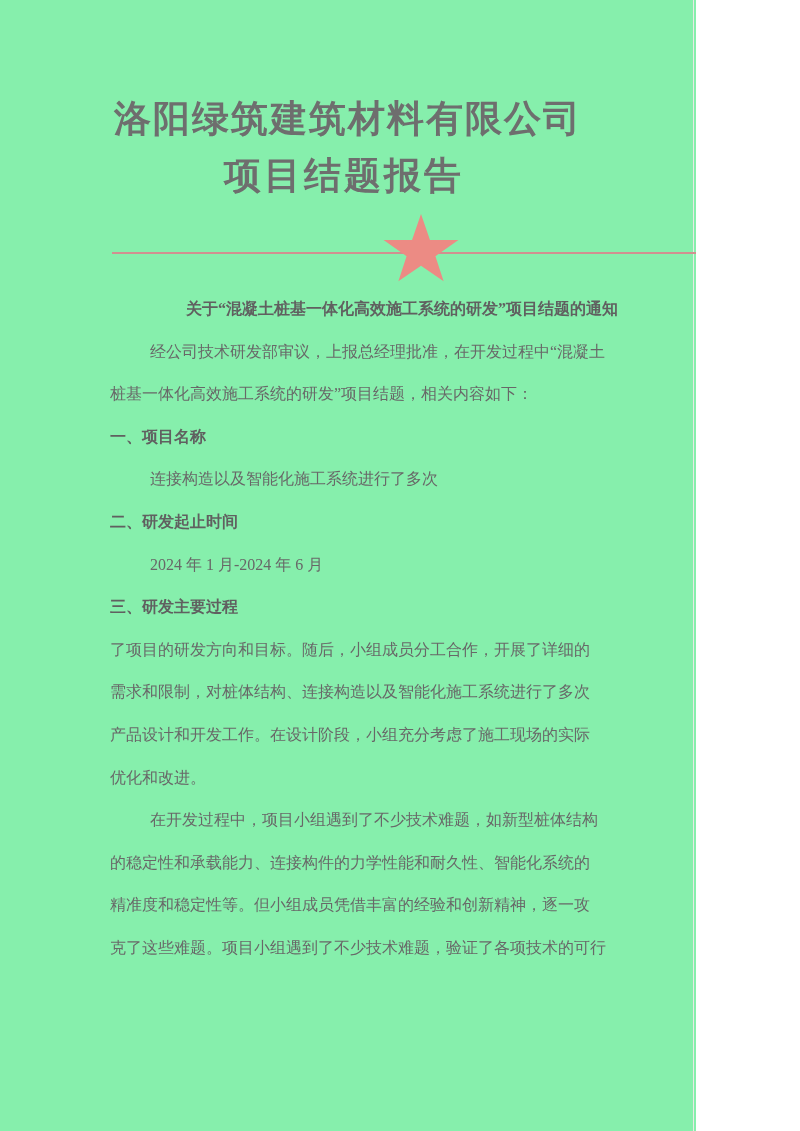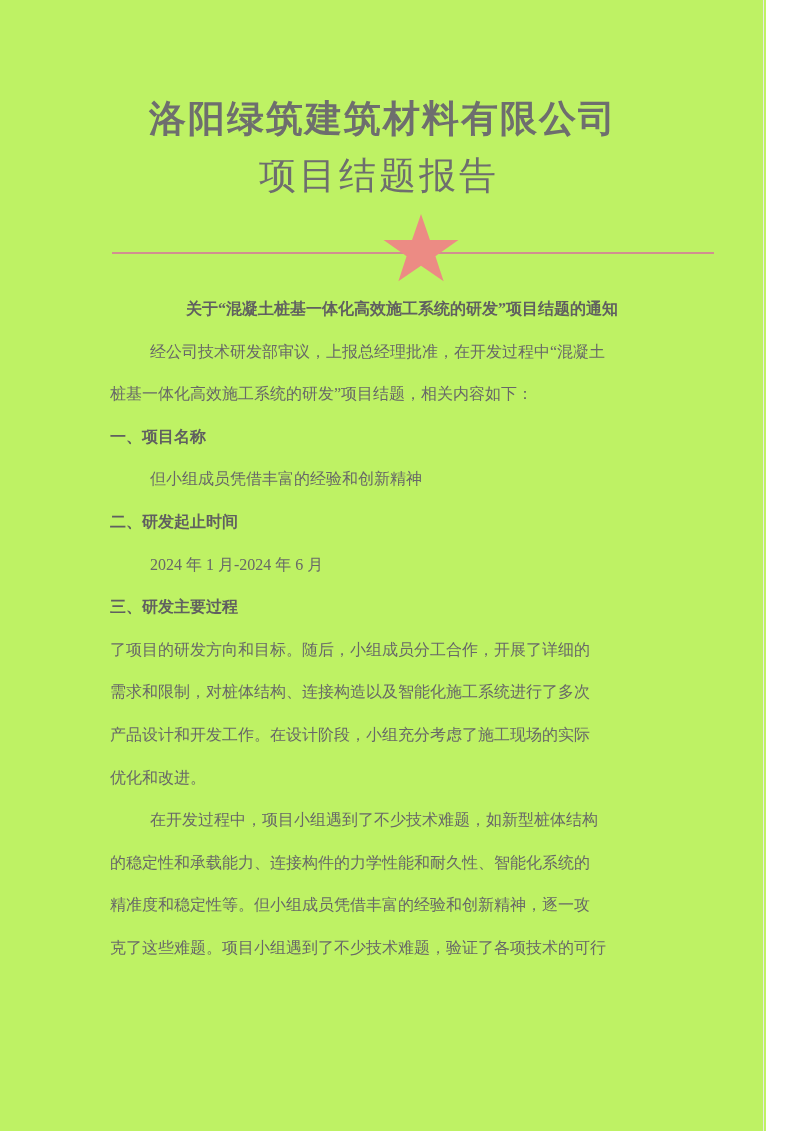--- a/index.html
+++ b/index.html
@@ -2,23 +2,23 @@
 <html><head>
 <meta charset="utf-8">
 <style>
   html, body {
     margin: 0;
     padding: 0;
     background: #ffffff;
   }
   .page {
     position: relative;
-    width: 766px;
+    width: 696px;
     height: 1131px;
-    background: #bef264;
+    background: #86efac;
     overflow: hidden;
     font-family: "Liberation Serif", "DejaVu Serif", serif;
   }
   
   .scan-edge {
     position: absolute;
     top: 0; right: 2px;
     width: 1px; height: 100%;
     background: #e8e8e6;
   }
@@ -33,21 +33,21 @@
   .doc-header h1 {
     margin: 0;
     font-size: 37px;
     font-weight: bold;
     letter-spacing: 2px;
     line-height: 1.15;
   }
   .doc-header h2 {
     margin: 14px 8px 0 0;
     font-size: 37px;
-    font-weight: normal;
+    font-weight: bold;
     letter-spacing: 3px;
     line-height: 1.15;
   }
   .divider-line {
     position: absolute;
     top: 252px;
     left: 112px;
     width: 602px;
     height: 2px;
     background: #d19090;
@@ -105,21 +105,21 @@
 
   <main class="doc-body">
 
     <div class="line bold center">关于“混凝土桩基一体化高效施工系统的研发”项目结题的通知</div>
 
 
     <div class="line indent">经公司技术研发部审议，上报总经理批准，在开发过程中“混凝土</div>
     <div class="line">桩基一体化高效施工系统的研发”项目结题，相关内容如下：</div>
 
     <div class="line bold">一、项目名称</div>
-    <div class="line indent">但小组成员凭借丰富的经验和创新精神</div>
+    <div class="line indent">连接构造以及智能化施工系统进行了多次</div>
 
     <div class="line bold">二、研发起止时间</div>
     <div class="line indent">2024 年 1 月-2024 年 6 月</div>
 
     <div class="line bold">三、研发主要过程</div>
 
     <div class="line">了项目的研发方向和目标。随后，小组成员分工合作，开展了详细的</div>
     <div class="line">需求和限制，对桩体结构、连接构造以及智能化施工系统进行了多次</div>
     <div class="line">产品设计和开发工作。在设计阶段，小组充分考虑了施工现场的实际</div>
     <div class="line">优化和改进。</div>

